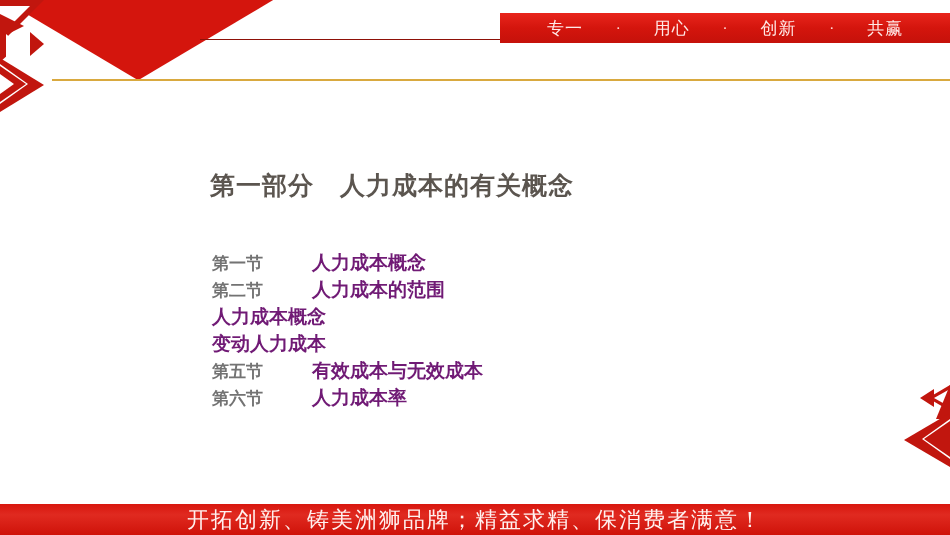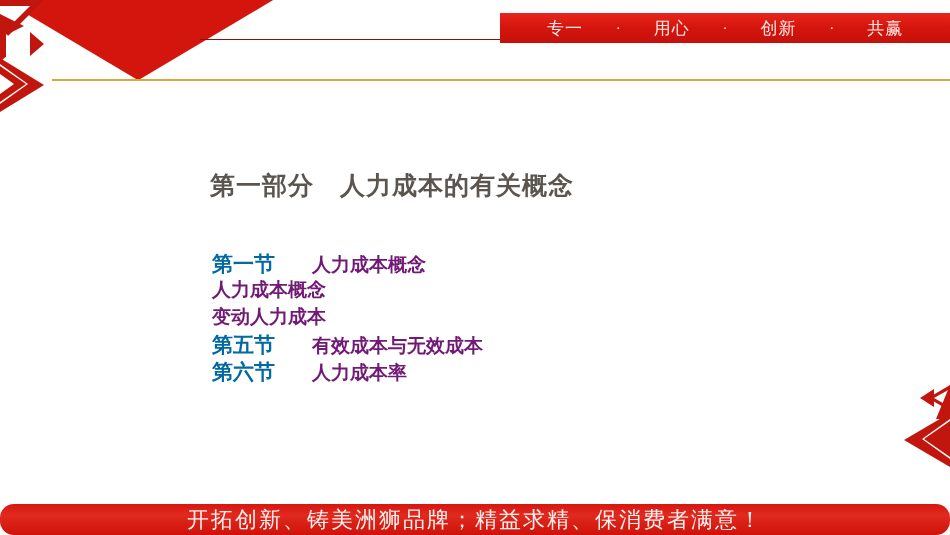--- a/index.html
+++ b/index.html
@@ -100,22 +100,22 @@
     left: 212px;
     top: 250px;
   }
   .section-row {
     display: flex;
     align-items: baseline;
     height: 27px;
   }
   .section-no {
     width: 100px;
-    font-size: 21px;
-    color: #0369a1;
+    font-size: 17px;
+    color: #737373;
     font-weight: bold;
     font-family: Liberation Serif, serif;
     white-space: nowrap;
   }
   .section-name {
     font-size: 19px;
     color: #701a75;
     font-weight: bold;
     font-family: "Liberation Serif", "DejaVu Serif", serif;
     white-space: nowrap;
@@ -125,21 +125,20 @@
   .bottom-banner {
     position: absolute;
     left: 0;
     bottom: 0;
     width: 950px;
     height: 31px;
     background: linear-gradient(to bottom, #d8160e 0%, #e02a20 35%, #cf1209 100%);
     display: flex;
     align-items: center;
     justify-content: center;
-    border-radius: 14px;
   }
   .bottom-banner-text {
     color: #fff1ef;
     font-size: 22px;
     letter-spacing: 2px;
     font-family: "Liberation Serif", "DejaVu Serif", serif;
     white-space: nowrap;
   }
 
   
@@ -195,20 +194,24 @@
   </div>
 
   <div class="part-title">第一部分　人力成本的有关概念</div>
 
   <div class="section-list">
     <div class="section-row">
       <span class="section-no">第一节</span>
       <span class="section-name">人力成本概念</span>
     </div>
     <div class="section-row">
+      <span class="section-no">第二节</span>
+      <span class="section-name">人力成本的范围</span>
+    </div>
+    <div class="section-row">
       <span class="section-name">人力成本概念</span>
     </div>
     <div class="section-row">
       <span class="section-name">变动人力成本</span>
     </div>
     <div class="section-row">
       <span class="section-no">第五节</span>
       <span class="section-name">有效成本与无效成本</span>
     </div>
     <div class="section-row">

